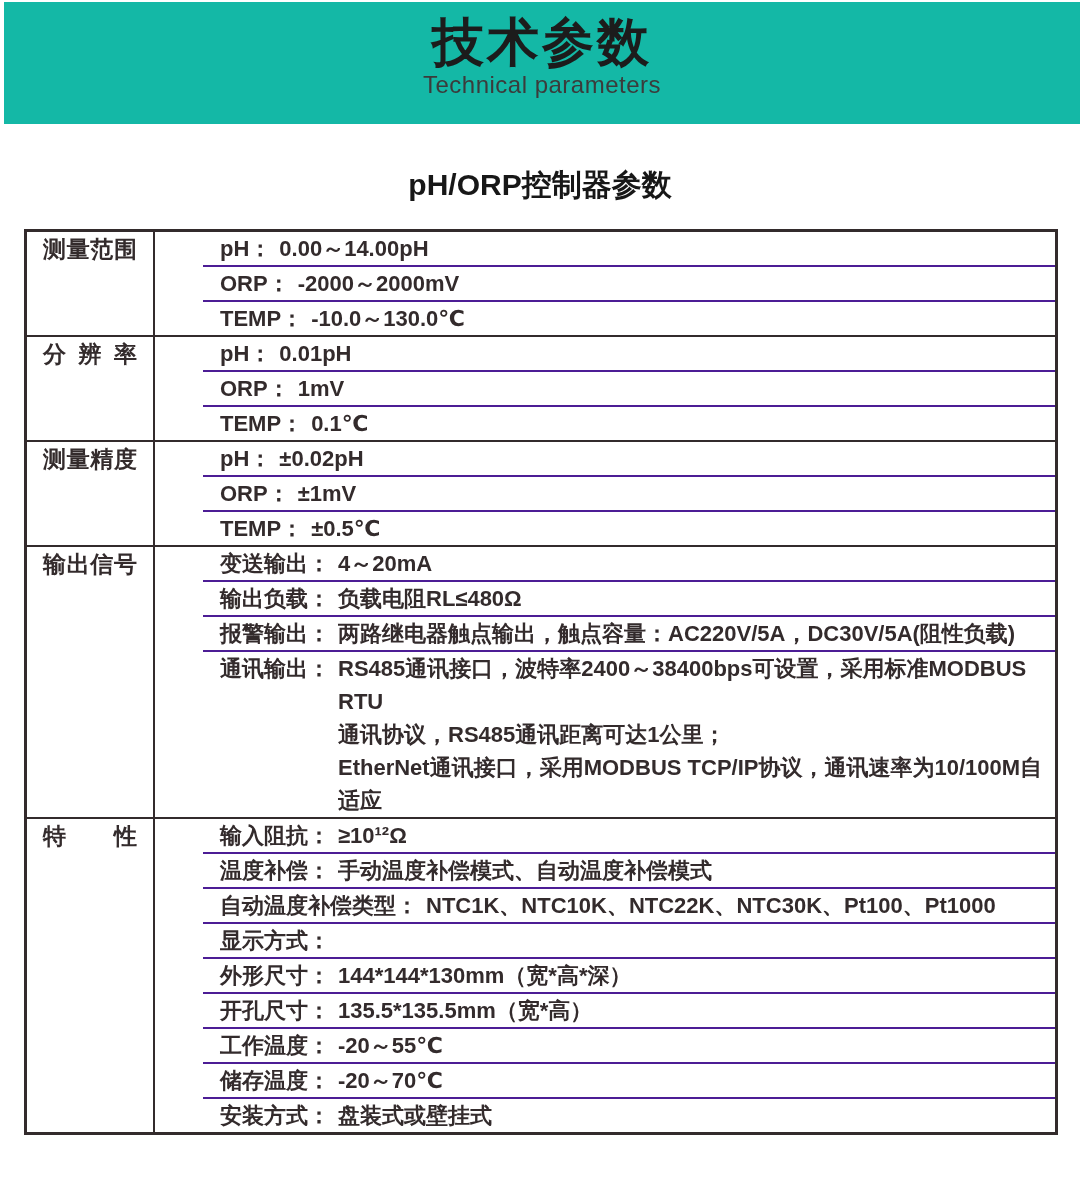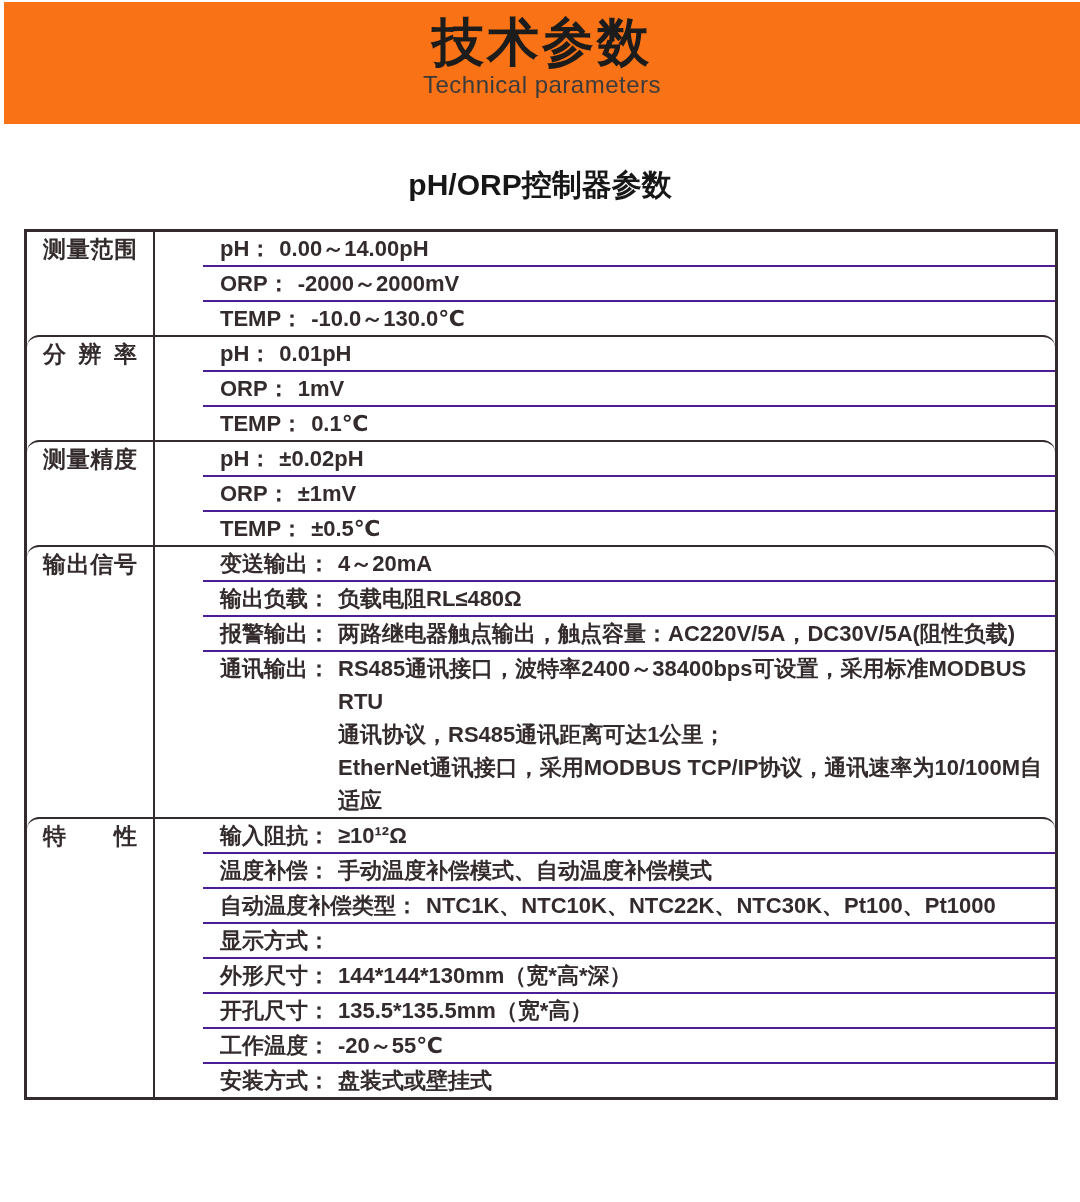--- a/index.html
+++ b/index.html
@@ -16,21 +16,21 @@
     position: relative;
     width: 1080px;
     height: 1202px;
     background: #ffffff;
   }
   
   .header-band {
     margin: 2px 0 0 4px;
     width: 1076px;
     height: 122px;
-    background: #f97316;
+    background: #14b8a6;
     text-align: center;
     box-sizing: border-box;
     padding-top: 12px;
   }
   .page-title {
     font-size: 52px;
     line-height: 56px;
     font-weight: 700;
     letter-spacing: 3px;
     color: #1c1c1c;
@@ -55,21 +55,20 @@
   
   .spec-table {
     box-sizing: border-box;
     margin: 27px 0 0 24px;
     width: 1034px;
     border: 3px solid #332b2c;
   }
   .t-section {
     display: flex;
     align-items: stretch;
-    border-radius: 12px;
   }
   .t-section + .t-section {
     border-top: 2px solid #332b2c;
   }
   .label-cell {
     box-sizing: border-box;
     width: 128px;
     flex: 0 0 128px;
     border-right: 2px solid #332b2c;
     padding: 0 0 0 16px;
@@ -239,20 +238,24 @@
         </div>
         <div class="vrow">
           <span class="prefix">开孔尺寸：</span>
           <span class="content">135.5*135.5mm（宽*高）</span>
         </div>
         <div class="vrow">
           <span class="prefix">工作温度：</span>
           <span class="content">-20～55℃</span>
         </div>
         <div class="vrow">
+          <span class="prefix">储存温度：</span>
+          <span class="content">-20～70℃</span>
+        </div>
+        <div class="vrow">
           <span class="prefix">安装方式：</span>
           <span class="content">盘装式或壁挂式</span>
         </div>
       </div>
     </div>
 
   </div>
 </div>
 
 </body></html>

